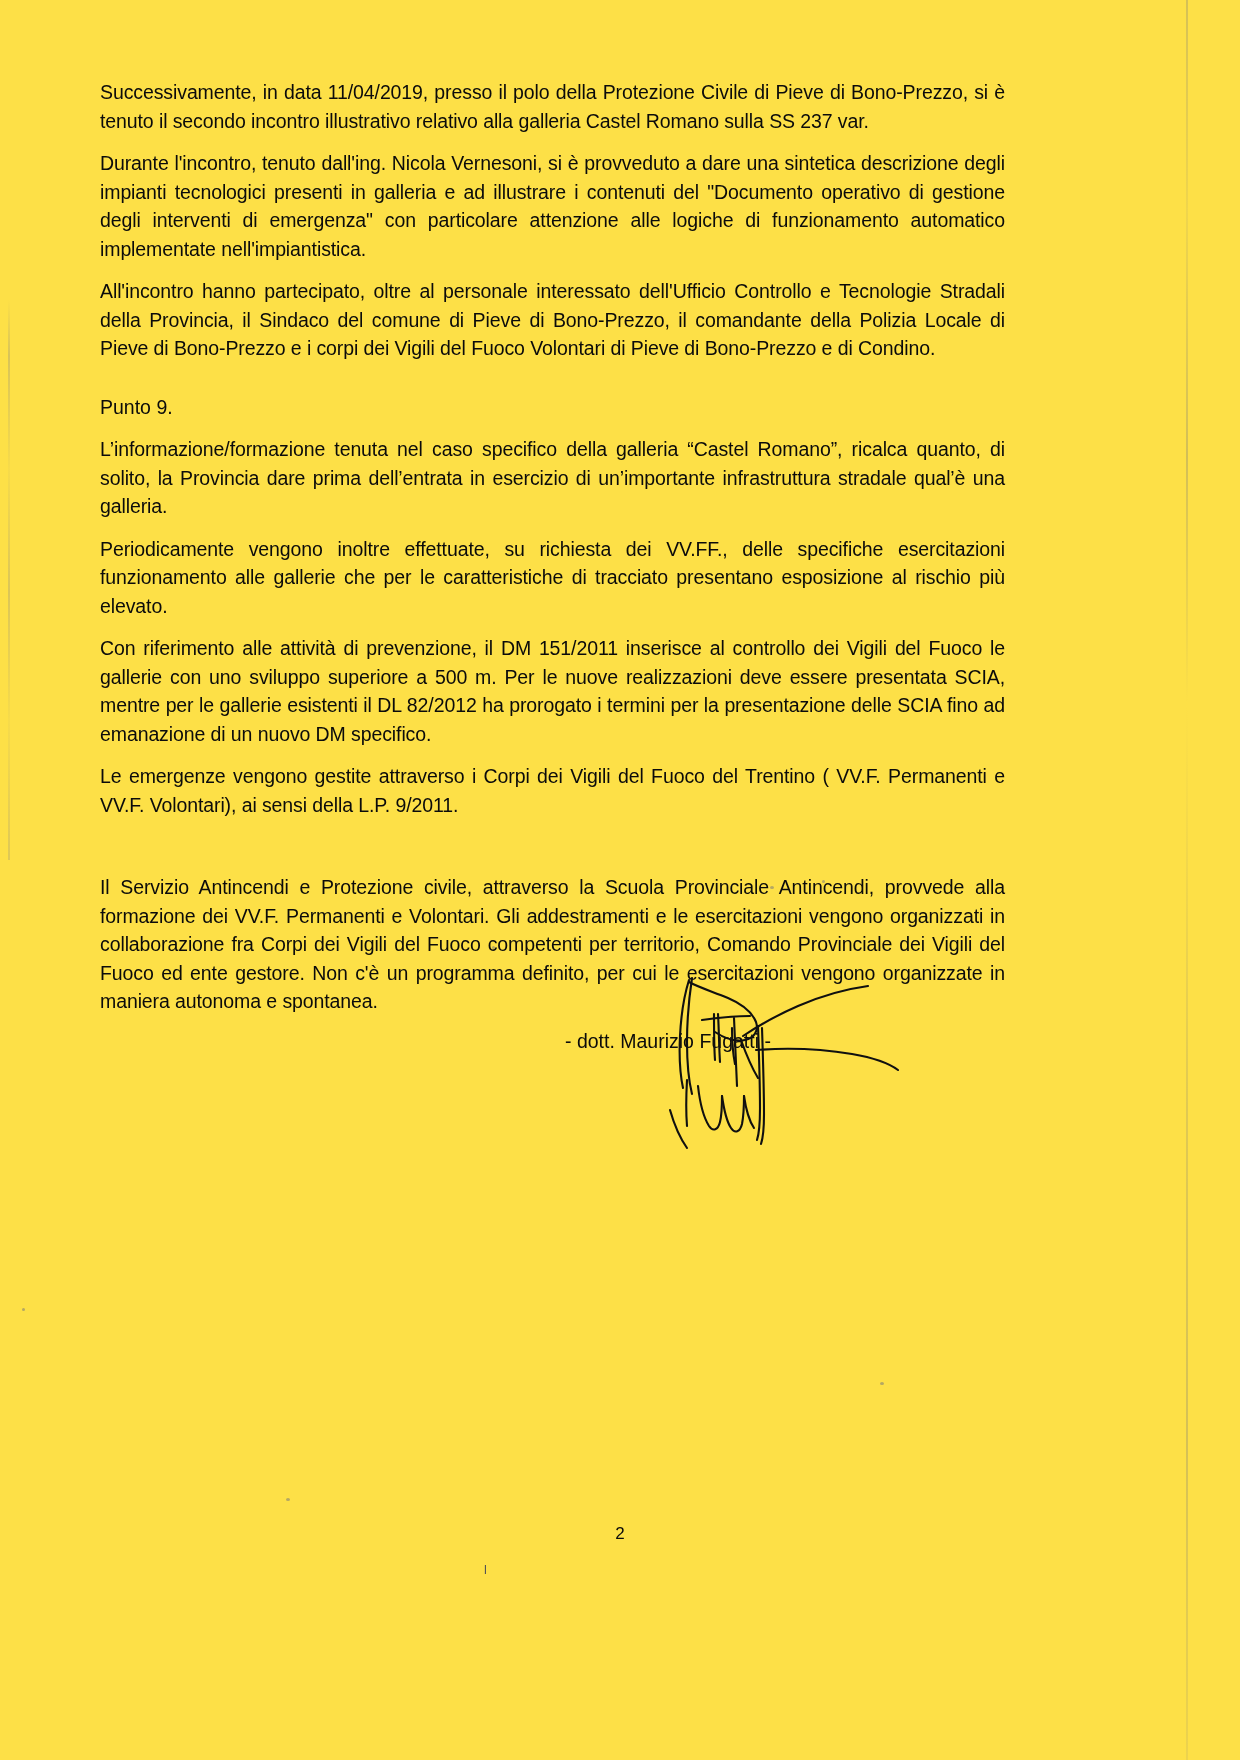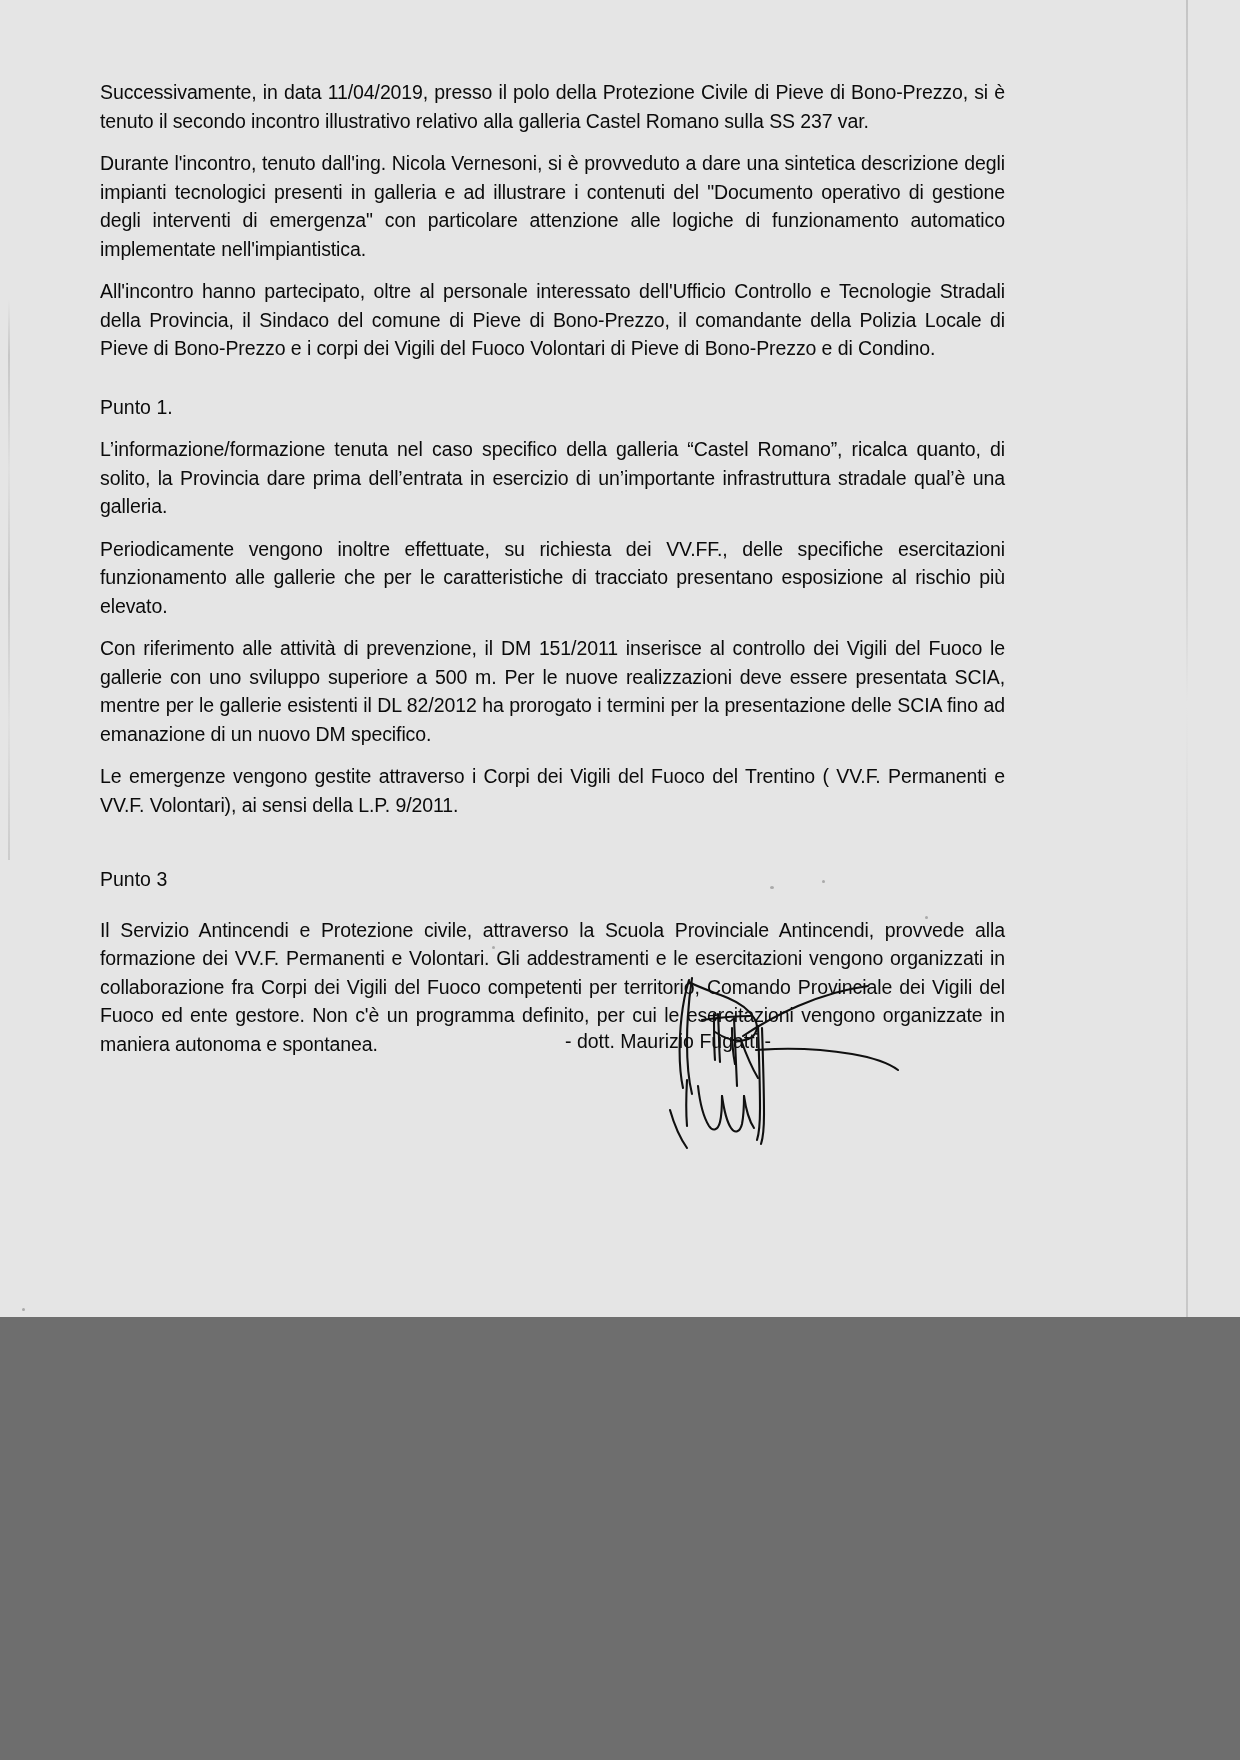--- a/index.html
+++ b/index.html
@@ -4,22 +4,22 @@
 <title>Documento</title>
 <style>
   html, body {
     margin: 0;
     padding: 0;
     background: #6e6e6e;
   }
   .page {
     position: relative;
     width: 1240px;
-    height: 1317px;
-    background: #e5e5e5;
+    height: 1760px;
+    background: #fde047;
     margin: 0 auto;
     overflow: hidden;
     font-family: "Liberation Sans", sans-serif;
     color: #0b0b0b;
     -webkit-font-smoothing: antialiased;
   }
   
   .scan-edge-right {
     position: absolute;
     top: 0;
@@ -140,33 +140,32 @@
   <div class="content">
 
     <p class="para">Successivamente, in data 11/04/2019, presso il polo della Protezione Civile di Pieve di Bono-Prezzo, si è tenuto il secondo incontro illustrativo relativo alla galleria Castel Romano sulla SS 237 var.</p>
 
     <p class="para">Durante l'incontro, tenuto dall'ing. Nicola Vernesoni, si è provveduto a dare una sintetica descrizione degli impianti tecnologici presenti in galleria e ad illustrare i contenuti del "Documento operativo di gestione degli interventi di emergenza" con particolare attenzione alle logiche di funzionamento automatico implementate nell'impiantistica.</p>
 
     <p class="para">All'incontro hanno partecipato, oltre al personale interessato dell'Ufficio Controllo e Tecnologie Stradali della Provincia, il Sindaco del comune di Pieve di Bono-Prezzo, il comandante della Polizia Locale di Pieve di Bono-Prezzo e i corpi dei Vigili del Fuoco Volontari di Pieve di Bono-Prezzo e di Condino.</p>
 
     <div class="gap-md"></div>
 
-    <p class="heading">Punto 1.</p>
+    <p class="heading">Punto 9.</p>
 
     <p class="para">L’informazione/formazione tenuta nel caso specifico della galleria “Castel Romano”, ricalca quanto, di solito, la Provincia dare prima dell’entrata in esercizio di un’importante infrastruttura stradale qual’è una galleria.</p>
 
     <p class="para">Periodicamente vengono inoltre effettuate, su richiesta dei VV.FF., delle specifiche esercitazioni funzionamento alle gallerie che per le caratteristiche di tracciato presentano esposizione al rischio più elevato.</p>
 
     <p class="para">Con riferimento alle attività di prevenzione,  il DM 151/2011 inserisce al controllo dei Vigili del Fuoco le gallerie con uno sviluppo superiore a 500 m. Per le nuove realizzazioni deve essere presentata SCIA, mentre per le gallerie esistenti il DL 82/2012 ha prorogato i termini per la presentazione delle SCIA fino ad emanazione di un nuovo DM specifico.</p>
 
     <p class="para">Le emergenze vengono gestite attraverso i Corpi dei Vigili del Fuoco del Trentino ( VV.F. Permanenti e VV.F. Volontari), ai sensi della L.P. 9/2011.</p>
 
     <div class="gap-lg"></div>
 
-    <p class="heading">Punto 3</p>
 
     <div class="gap-sm"></div>
 
     <p class="para">Il Servizio Antincendi e Protezione civile, attraverso la Scuola Provinciale Antincendi, provvede alla formazione dei VV.F. Permanenti e Volontari. Gli addestramenti e le esercitazioni vengono organizzati in collaborazione fra Corpi dei Vigili del Fuoco competenti per territorio, Comando Provinciale dei Vigili del Fuoco ed ente gestore. Non c'è un programma definito, per cui le esercitazioni vengono organizzate in maniera autonoma e spontanea.</p>
 
   </div>
 
   <div class="sig-block">
     <div class="sig-name">- dott. Maurizio Fugatti -</div>
     <svg class="sig-svg" width="300" height="200" viewBox="0 0 300 200" fill="none" stroke="#101010" stroke-width="2.1" stroke-linecap="round" stroke-linejoin="round">

